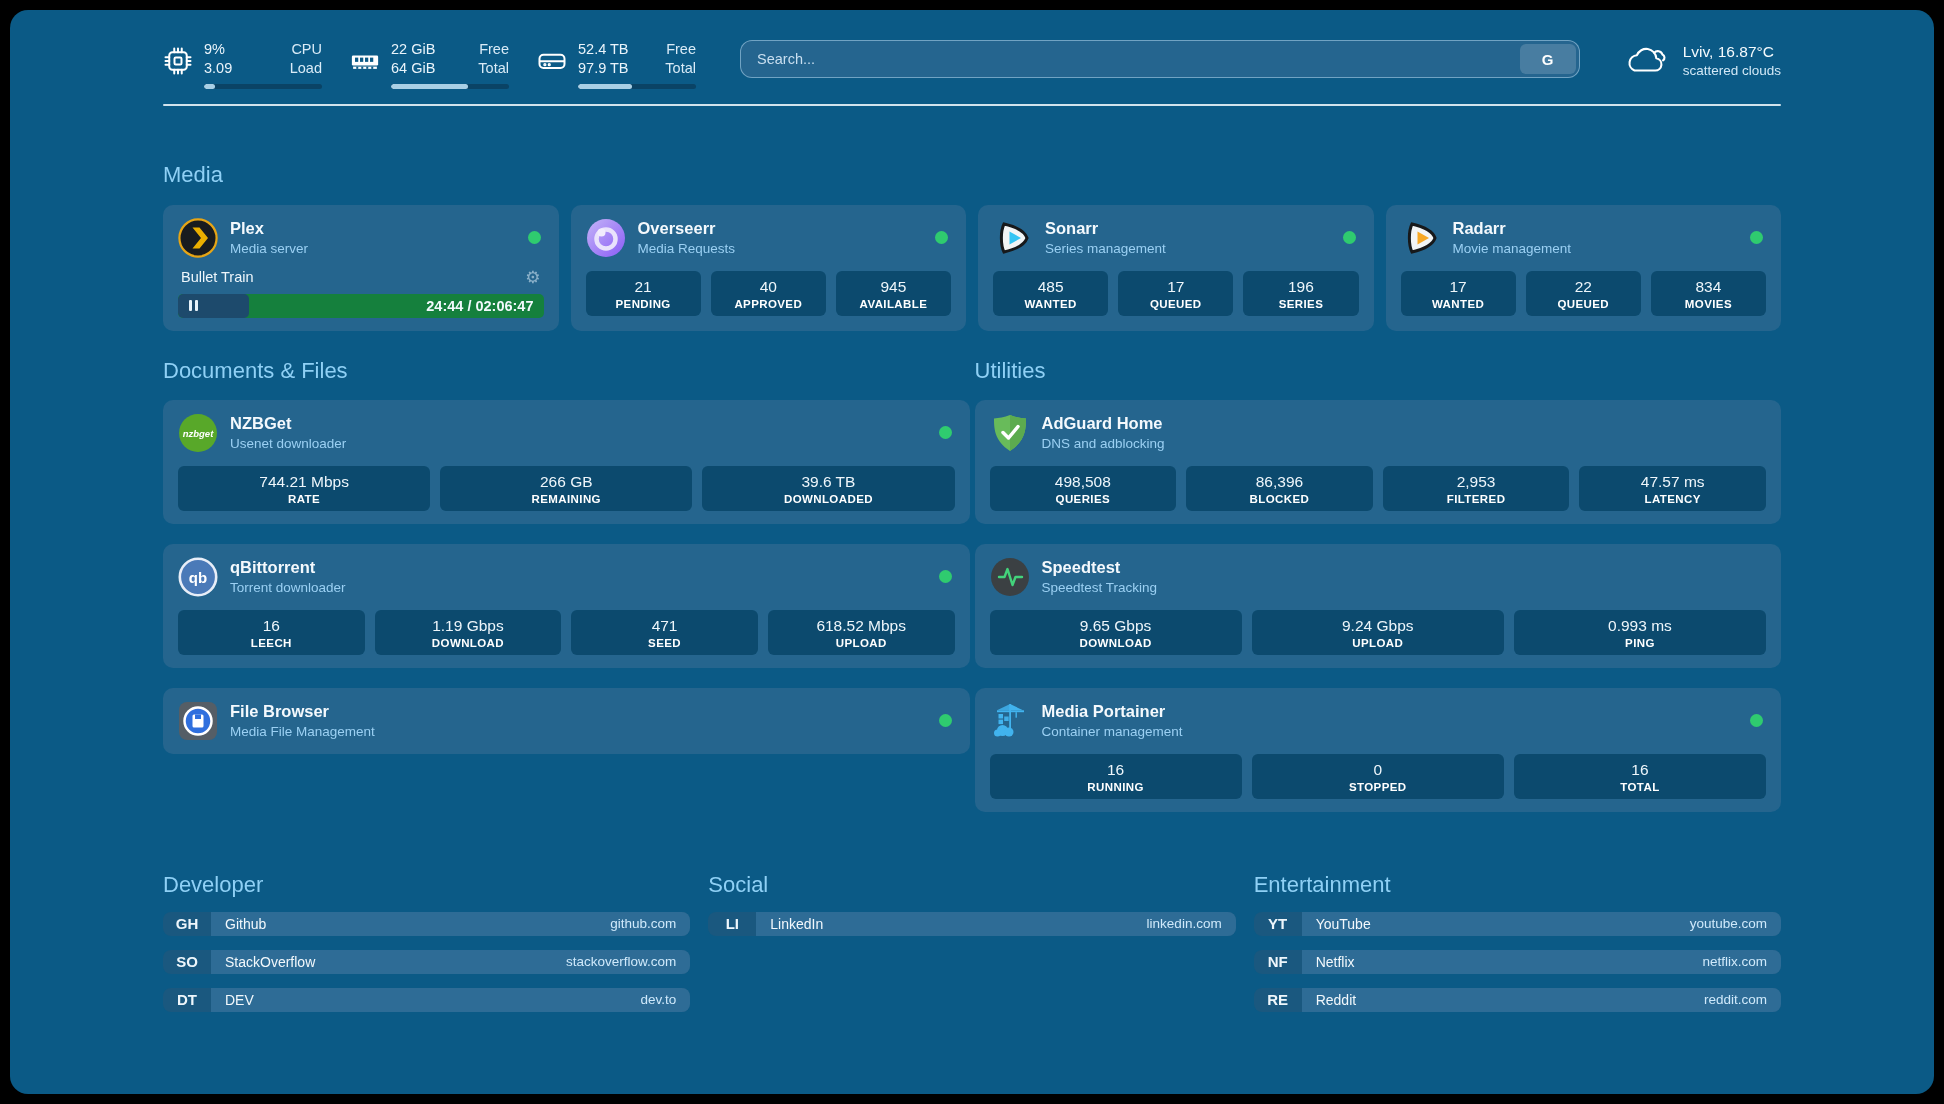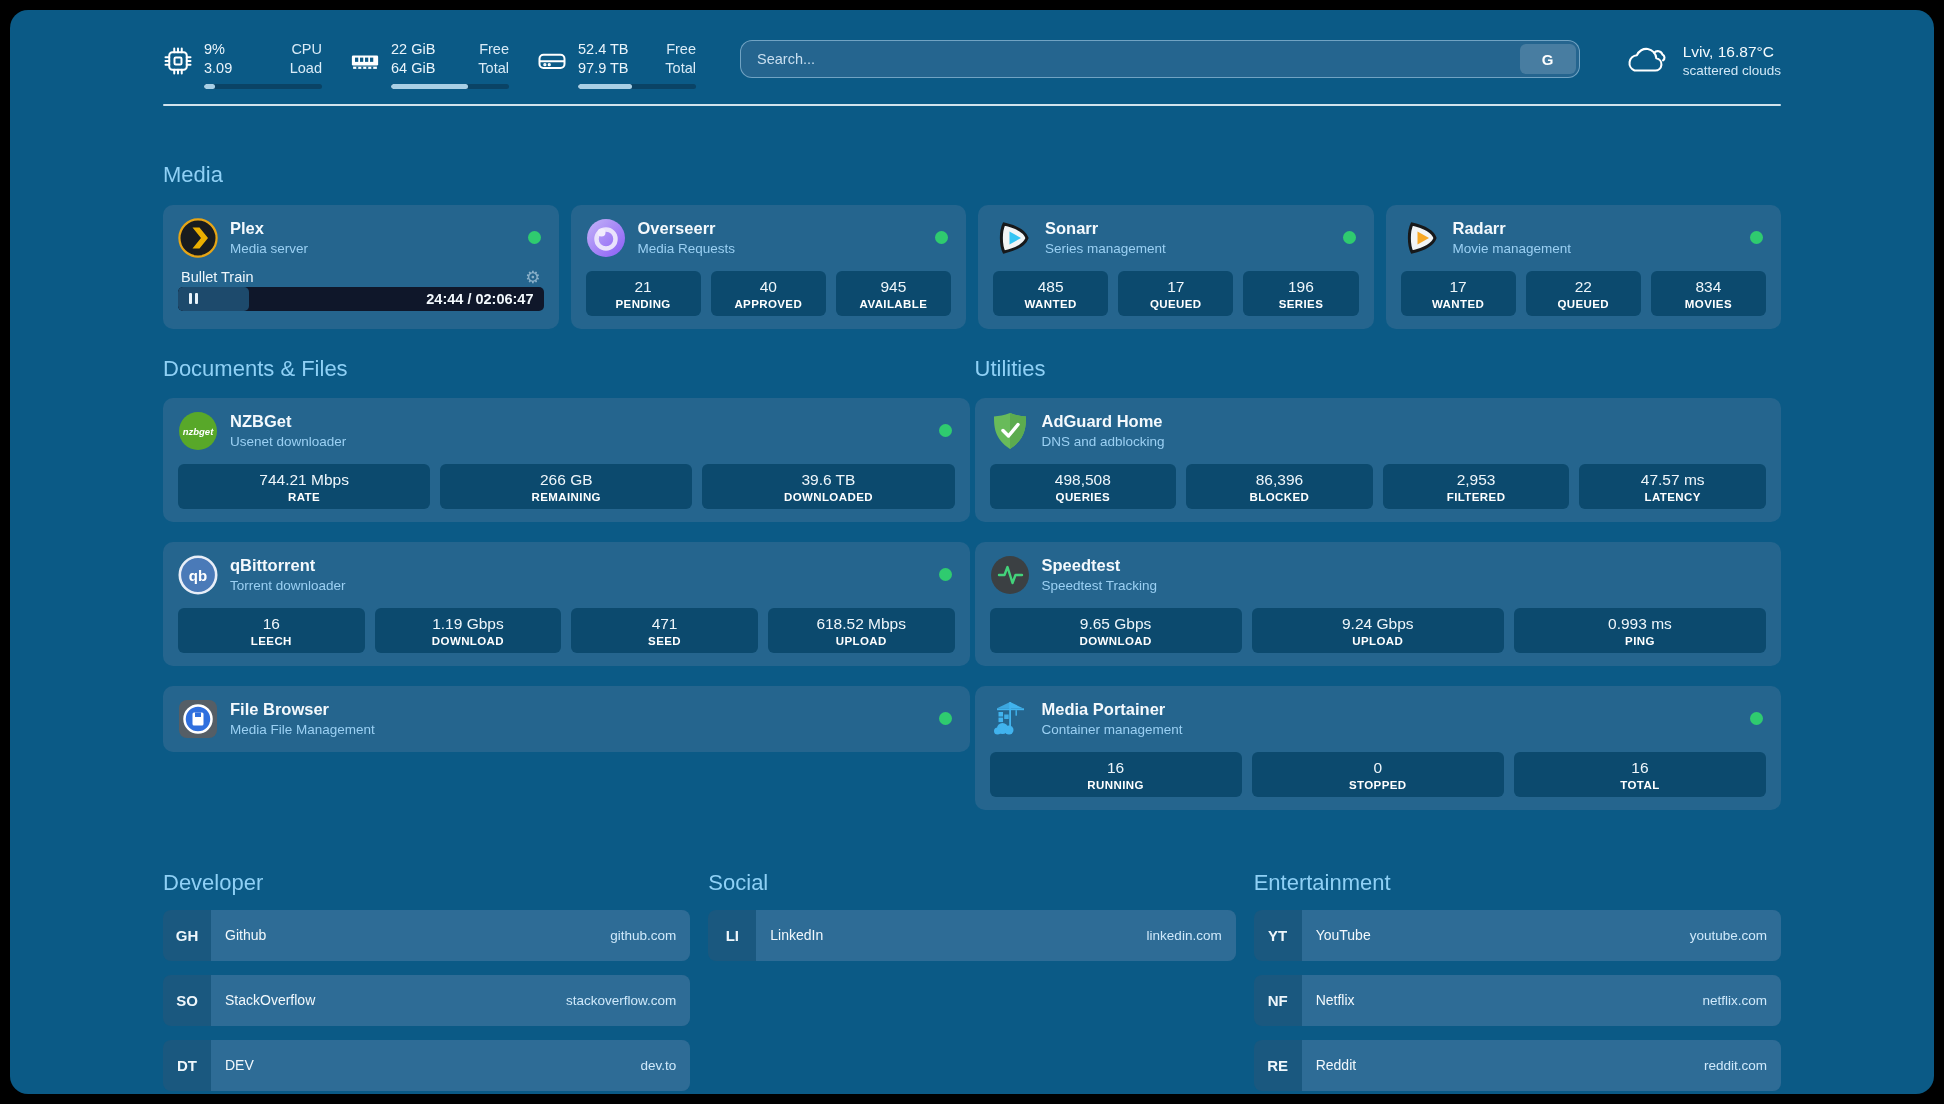--- a/index.html
+++ b/index.html
@@ -60,28 +60,28 @@
 
   .tiles { display:flex; gap:10px; margin-top:13px; }
   .tile { flex:1; background:#0c4a6e; border-radius:6px; text-align:center; padding:7px 0 6px; }
   .tile-v { font-size:15.5px; color:#eef6fb; }
   .tile-l { font-size:11.5px; font-weight:bold; color:#fff; margin-top:2px; letter-spacing:.4px; }
 
   
   .np-row { display:flex; align-items:center; margin-top:11px; padding:0 3px; }
   .np-title { font-size:14.5px; color:#eef6fb; }
   .gear { margin-left:auto; color:rgba(223,238,249,.55); font-size:17px; line-height:1; cursor:pointer; }
-  .progress { margin-top:1px; height:24px; background:#0f172a; border-radius:5px; position:relative; overflow:hidden; }
+  .progress { margin-top:8px; height:24px; background:#15803d; border-radius:5px; position:relative; overflow:hidden; }
   .prog-elapsed { height:100%; background:#1d4a6c; border-radius:5px; display:flex; align-items:center; gap:3px; padding-left:11px; }
   .pbar { width:3px; height:11px; background:#e8f3fa; border-radius:1px; }
   .prog-time { position:absolute; right:10px; top:0; line-height:24px; font-size:14.5px; font-weight:bold; color:#f3f9fd; }
 
   
   .links { display:grid; grid-template-columns:1fr 1fr 1fr; gap:18px; margin-top:60px; }
-  .link-row { display:flex; height:51px; border-radius:8px; overflow:hidden; margin-top:14px; background:#1a587f; cursor:pointer; }
+  .link-row { display:flex; height:24px; border-radius:8px; overflow:hidden; margin-top:14px; background:#1a587f; cursor:pointer; }
   .link-col .link-row:first-of-type { margin-top:17px; }
   .link-chip { width:48px; display:flex; align-items:center; justify-content:center; font-size:15px; font-weight:bold; color:#eef6fb; flex:none; }
   .link-main { flex:1; background:#2e6c96; display:flex; align-items:center; padding:0 14px; }
   .link-name { font-size:14px; color:#f2f8fc; }
   .link-url { margin-left:auto; font-size:13.5px; color:#cfe9fb; }
 </style>
 </head>
 <body>
 
 <div class="frame">

